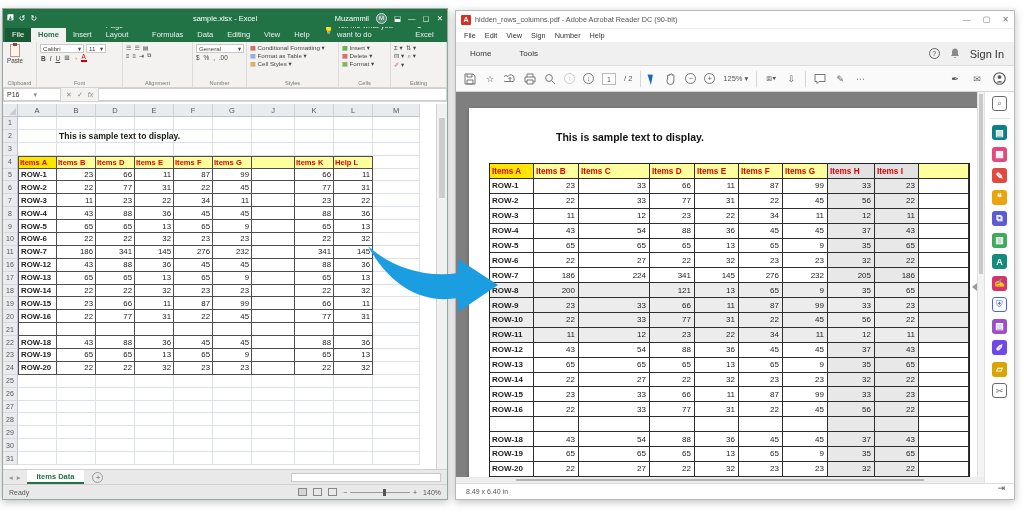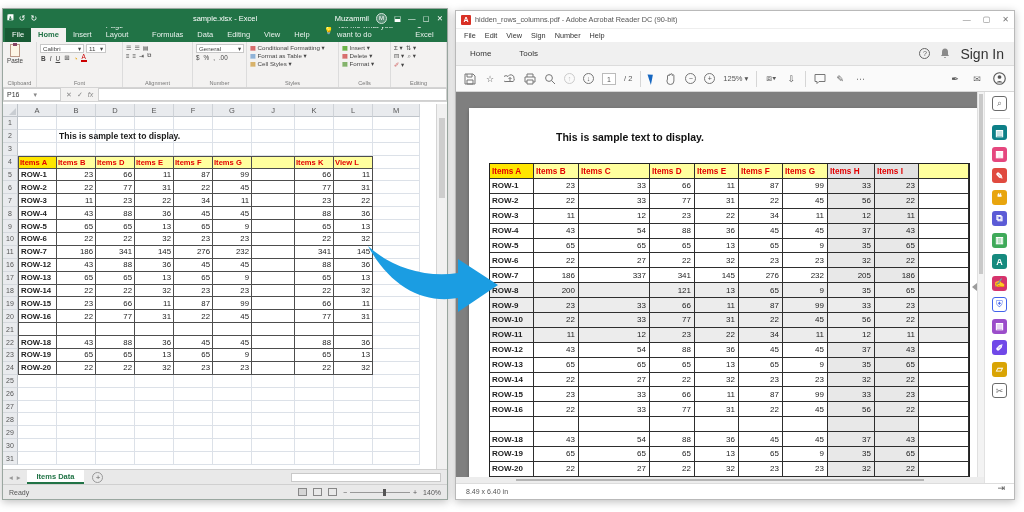--- a/index.html
+++ b/index.html
@@ -293,21 +293,21 @@
       <div class="xl-row hdr4">
         <div class="xl-rowhdr" style="width: 15px;">4</div>
         <div class="xl-cell tbl first bright" style="width: 39px;">Items A</div>
         <div class="xl-cell tbl" style="width: 39px;">Items B</div>
         <div class="xl-cell tbl" style="width: 39px;">Items D</div>
         <div class="xl-cell tbl" style="width: 39px;">Items E</div>
         <div class="xl-cell tbl" style="width: 39px;">Items F</div>
         <div class="xl-cell tbl" style="width: 39px;">Items G</div>
         <div class="xl-cell tbl" style="width: 43px;"></div>
         <div class="xl-cell tbl" style="width: 39px;">Items K</div>
-        <div class="xl-cell tbl" style="width: 39px;">View L</div>
+        <div class="xl-cell tbl" style="width: 39px;">Help L</div>
         <div class="xl-cell" style="width: 47px;"></div>
       </div>
       <div class="xl-row">
         <div class="xl-rowhdr" style="width: 15px;">5</div>
         <div class="xl-cell tbl first lbl" style="width: 39px;">ROW-1</div>
         <div class="xl-cell tbl" style="width: 39px;">23</div>
         <div class="xl-cell tbl" style="width: 39px;">66</div>
         <div class="xl-cell tbl" style="width: 39px;">11</div>
         <div class="xl-cell tbl" style="width: 39px;">87</div>
         <div class="xl-cell tbl" style="width: 39px;">99</div>
@@ -654,21 +654,21 @@
       <span>Help</span>
     </div>
   <div class="pdf-tabbar">
     <div class="pdf-tab">Home</div>
     <div class="pdf-tab">Tools</div>
     <div class="pdf-tabbar-right">
       <div class="pdf-help">?</div>
       <svg width="10" height="11" viewBox="0 0 10 11">
           <path d="M5 0.5 C3 0.5 2 2 2 4 L2 6.5 L1 8 L9 8 L8 6.5 L8 4 C8 2 7 0.5 5 0.5 Z M4 9 A1 1 0 0 0 6 9 Z" fill="#8a8a8a"></path>
         </svg>
-      <span style="font-size:14px">Sign In</span>
+      <span style="font-size:11px">Sign In</span>
     </div>
   </div>
   <div class="pdf-toolbar">
     <svg class="ticon" width="11" height="11" viewBox="0 0 12 12">
         <path d="M1 1 H9 L11 3 V11 H1 Z M3 1 V4 H8 V1 M3 7 H9 V11 H3 Z" fill="none" stroke="#777" stroke-width="1"></path>
       </svg>
     <span class="ticon">☆</span>
     <svg class="ticon" width="12" height="11" viewBox="0 0 12 11">
         <path d="M3 8 A3 3 0 1 1 4 3 A3.2 3.2 0 0 1 10 5 A2.2 2.2 0 0 1 9 8 Z" fill="none" stroke="#777"></path>
         <path d="M6 8 V4 M4.5 5.5 L6 4 L7.5 5.5" stroke="#777" fill="none"></path>
@@ -795,21 +795,21 @@
             <div class="pcell" style="width: 44px;">32</div>
             <div class="pcell" style="width: 44px;">23</div>
             <div class="pcell" style="width: 45px;">23</div>
             <div class="pcell cshade" style="width: 47px;">32</div>
             <div class="pcell cshade" style="width: 44px;">22</div>
             <div class="pcell" style="width: 50px;"></div>
           </div>
           <div class="prow">
             <div class="pcell plbl" style="width: 44px;">ROW-7</div>
             <div class="pcell" style="width: 45px;">186</div>
-            <div class="pcell" style="width: 71px;">337</div>
+            <div class="pcell" style="width: 71px;">224</div>
             <div class="pcell" style="width: 45px;">341</div>
             <div class="pcell" style="width: 44px;">145</div>
             <div class="pcell" style="width: 44px;">276</div>
             <div class="pcell" style="width: 45px;">232</div>
             <div class="pcell cshade" style="width: 47px;">205</div>
             <div class="pcell cshade" style="width: 44px;">186</div>
             <div class="pcell" style="width: 50px;"></div>
           </div>
           <div class="prow rshade">
             <div class="pcell plbl" style="width: 44px;">ROW-8</div>

